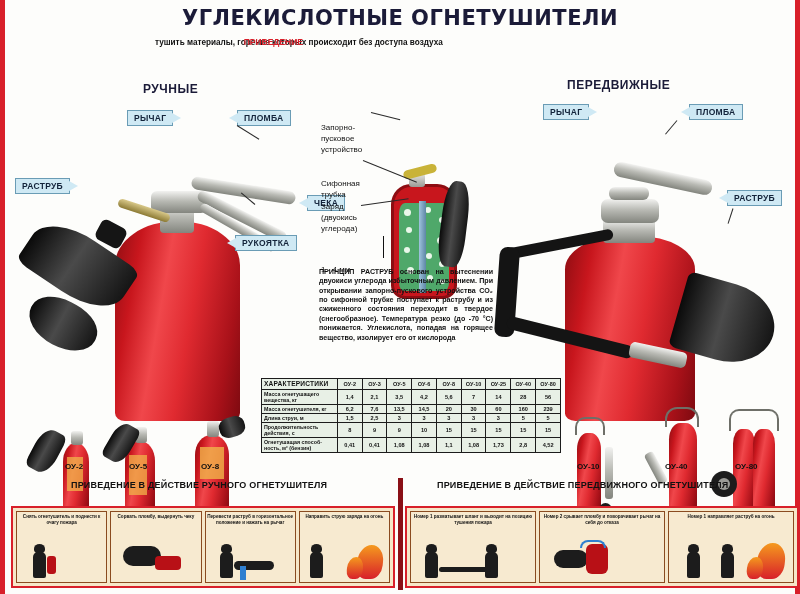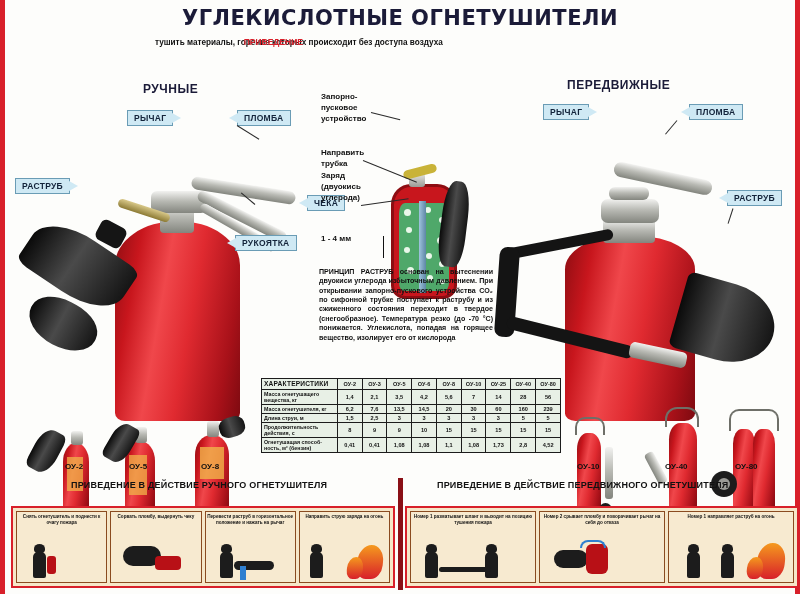--- a/index.html
+++ b/index.html
@@ -61,22 +61,22 @@
     border-top: 5px solid transparent; border-bottom: 5px solid transparent;
   }
   .callout.arrow-l::after {
     left: -9px; border-right: 9px solid #cfe9f4;
     border-top: 5px solid transparent; border-bottom: 5px solid transparent;
   }
   .leader { position: absolute; background: #2a2a2a; height: 1px; transform-origin: left center; }
 
   
   .plainlabel {
-    position: absolute; font-size: 8px; font-weight: bold;
-    color: #111; line-height: 1.35; white-space: pre-line;
+    position: absolute; font-size: 8px; font-weight: normal;
+    color: #111; line-height: 1.35; white-space: pre-line; margin-top: 31px;
   }
 
   
   .ext { position: absolute; }
   .body-red {
     position: absolute;
     background: linear-gradient(100deg,#8d0d12 0%,#c8161d 18%,#f0474b 38%,#e02a30 58%,#a81119 85%,#7d0a10 100%);
     border-radius: 48% 48% 44% 44% / 14% 14% 8% 8%;
   }
   .horn-black {
@@ -222,21 +222,21 @@
 
     <div style="position:absolute; left:404px; top:122px; width:16px; height:14px; background:linear-gradient(180deg,#e8e8e4,#9a9b95); border-radius:3px;"></div>
     <div style="position:absolute; left:398px; top:116px; width:34px; height:9px; background:#c9b338; border-radius:5px; transform:rotate(-14deg);"></div>
 
     <div class="horn-black" style="left:436px; top:130px; width:26px; height:86px; border-radius:40% 40% 34% 34%; transform:rotate(7deg);"></div>
   </div>
 
   <div class="plainlabel" style="left:316px; top:92px;">Запорно-
 пусковое
 устройство</div>
-  <div class="plainlabel" style="left:316px; top:148px;">Направить
+  <div class="plainlabel" style="left:316px; top:148px;">Сифонная
 трубка</div>
   <div class="plainlabel" style="left:316px; top:171px;">Заряд
 (двуокись
 углерода)</div>
   <div class="plainlabel" style="left:316px; top:234px;">1 - 4 мм</div>
   <div class="leader" style="left:366px; top:112px; width:30px; transform:rotate(14deg);"></div>
   <div class="leader" style="left:358px; top:160px; width:58px; transform:rotate(22deg);"></div>
   <div class="leader" style="left:356px; top:205px; width:48px; transform:rotate(-8deg);"></div>
   <div style="position:absolute; left:378px; top:236px; width:1px; height:22px; background:#111;"></div>
 

